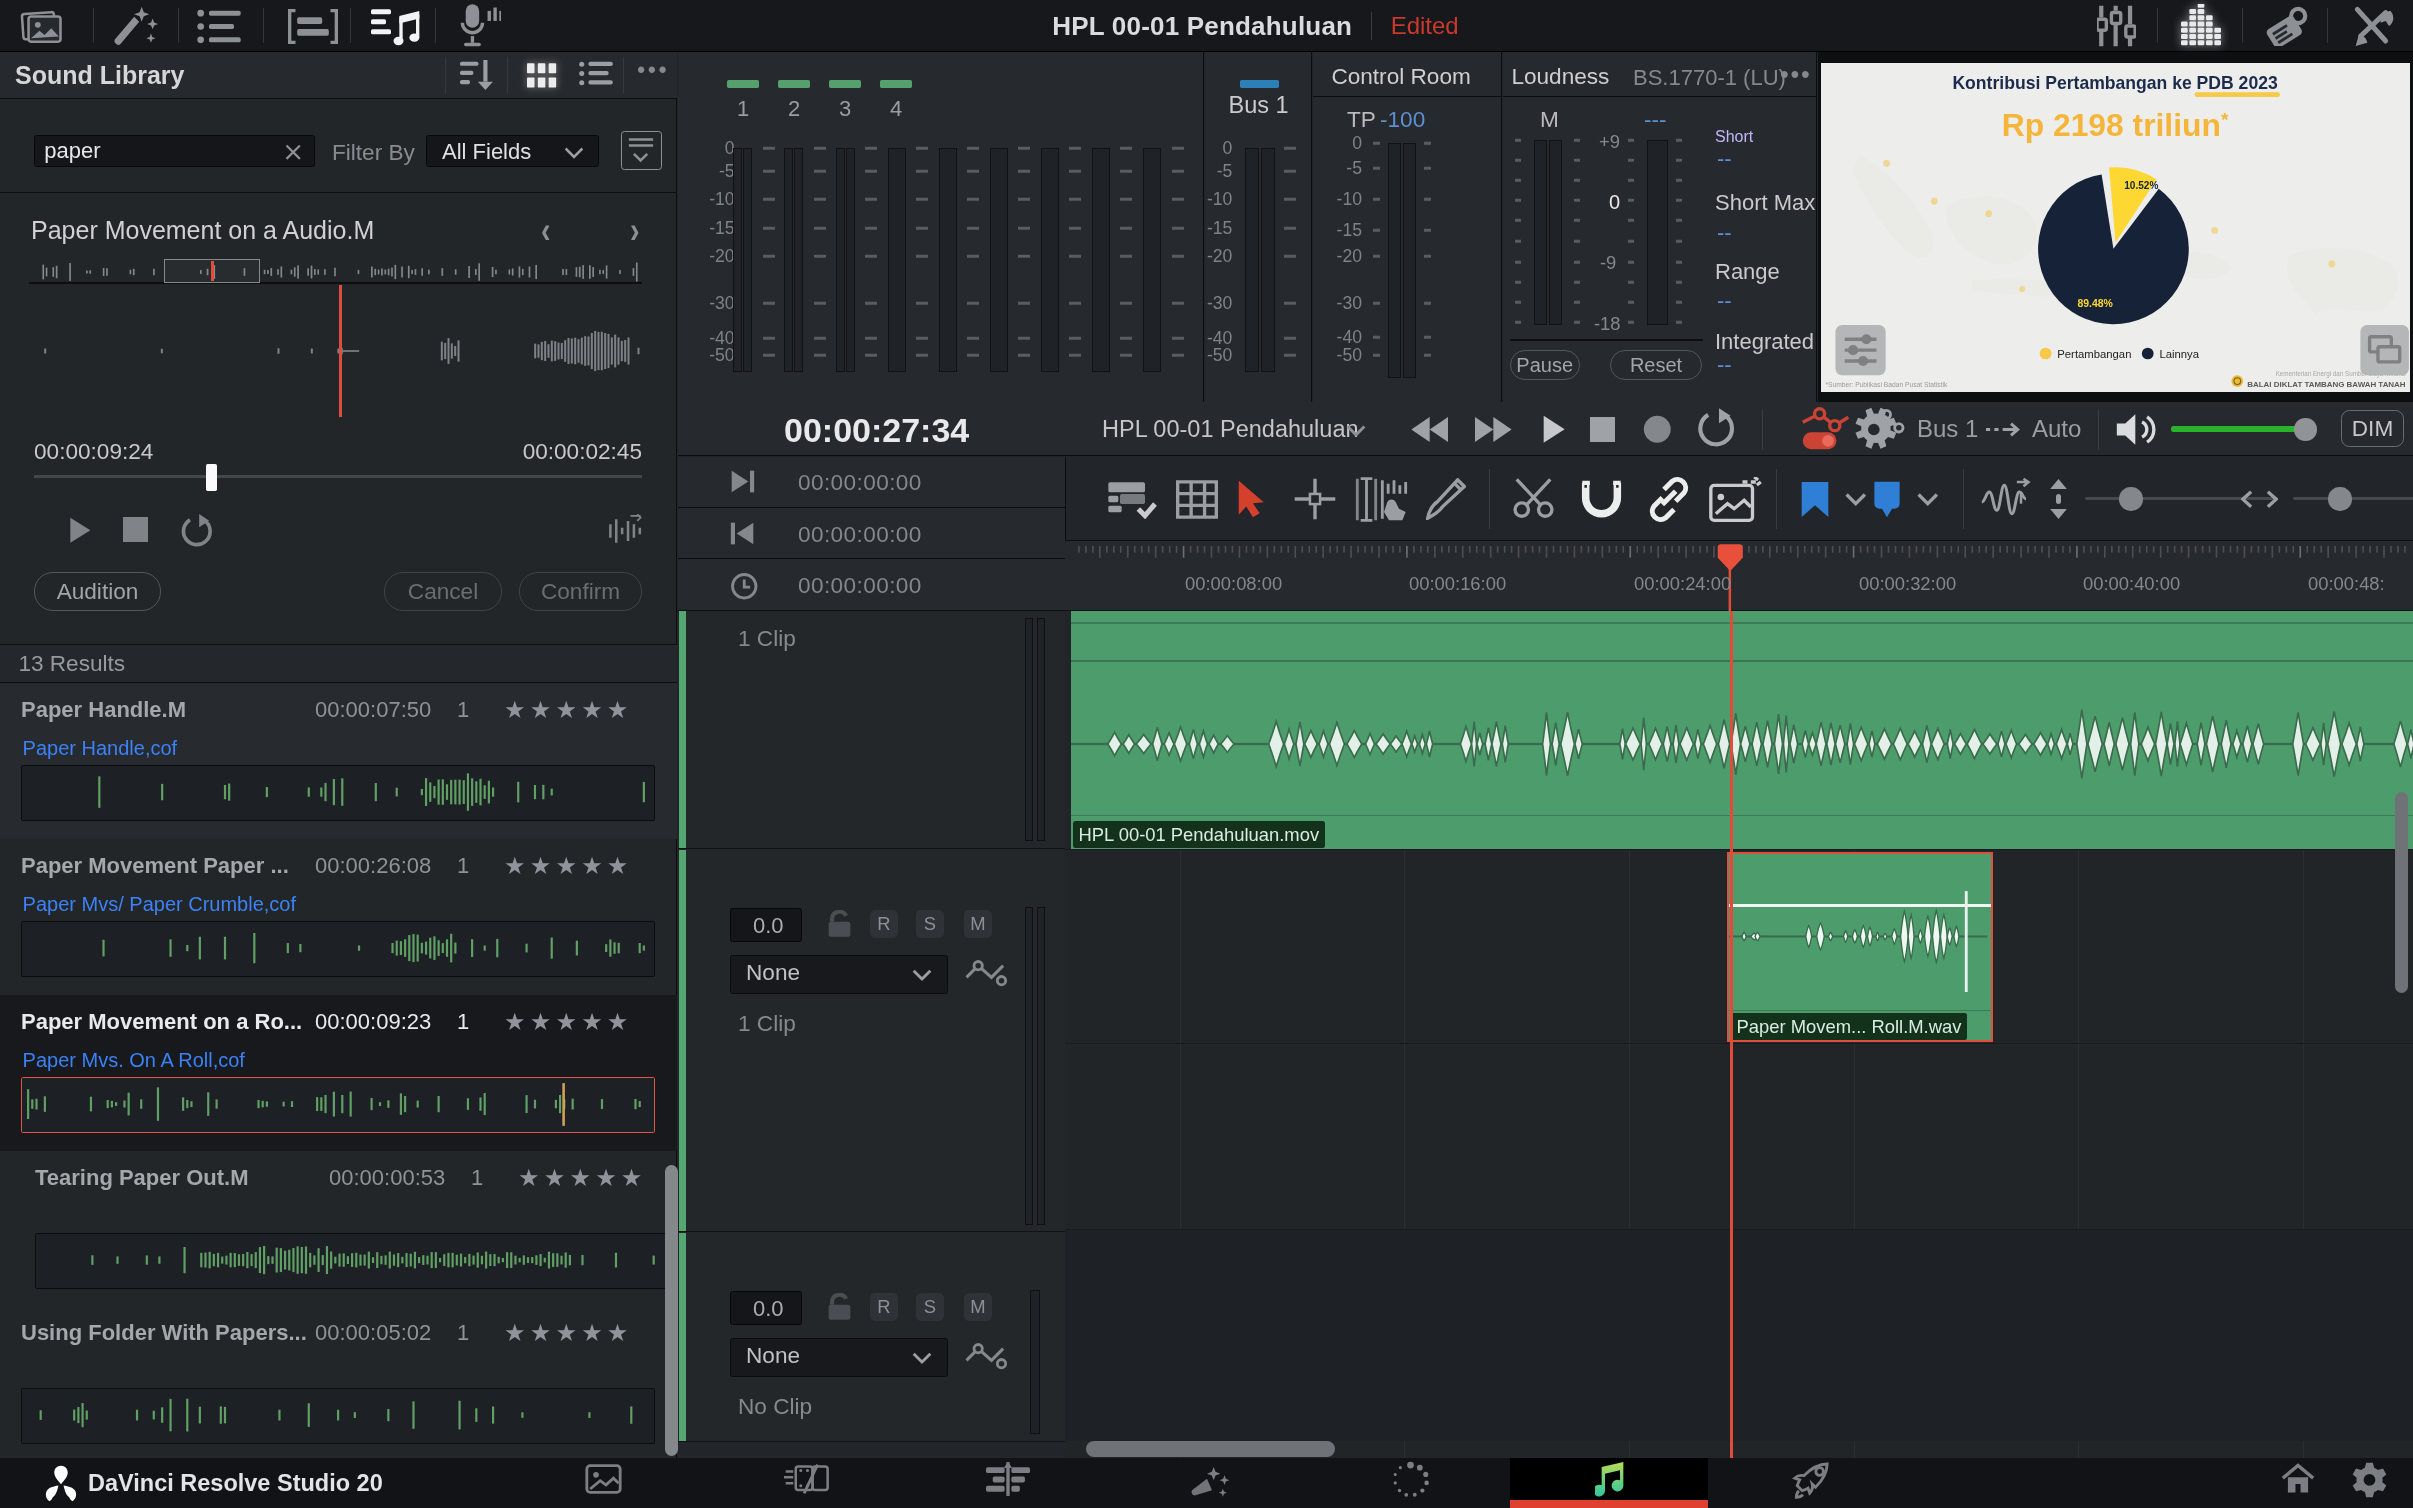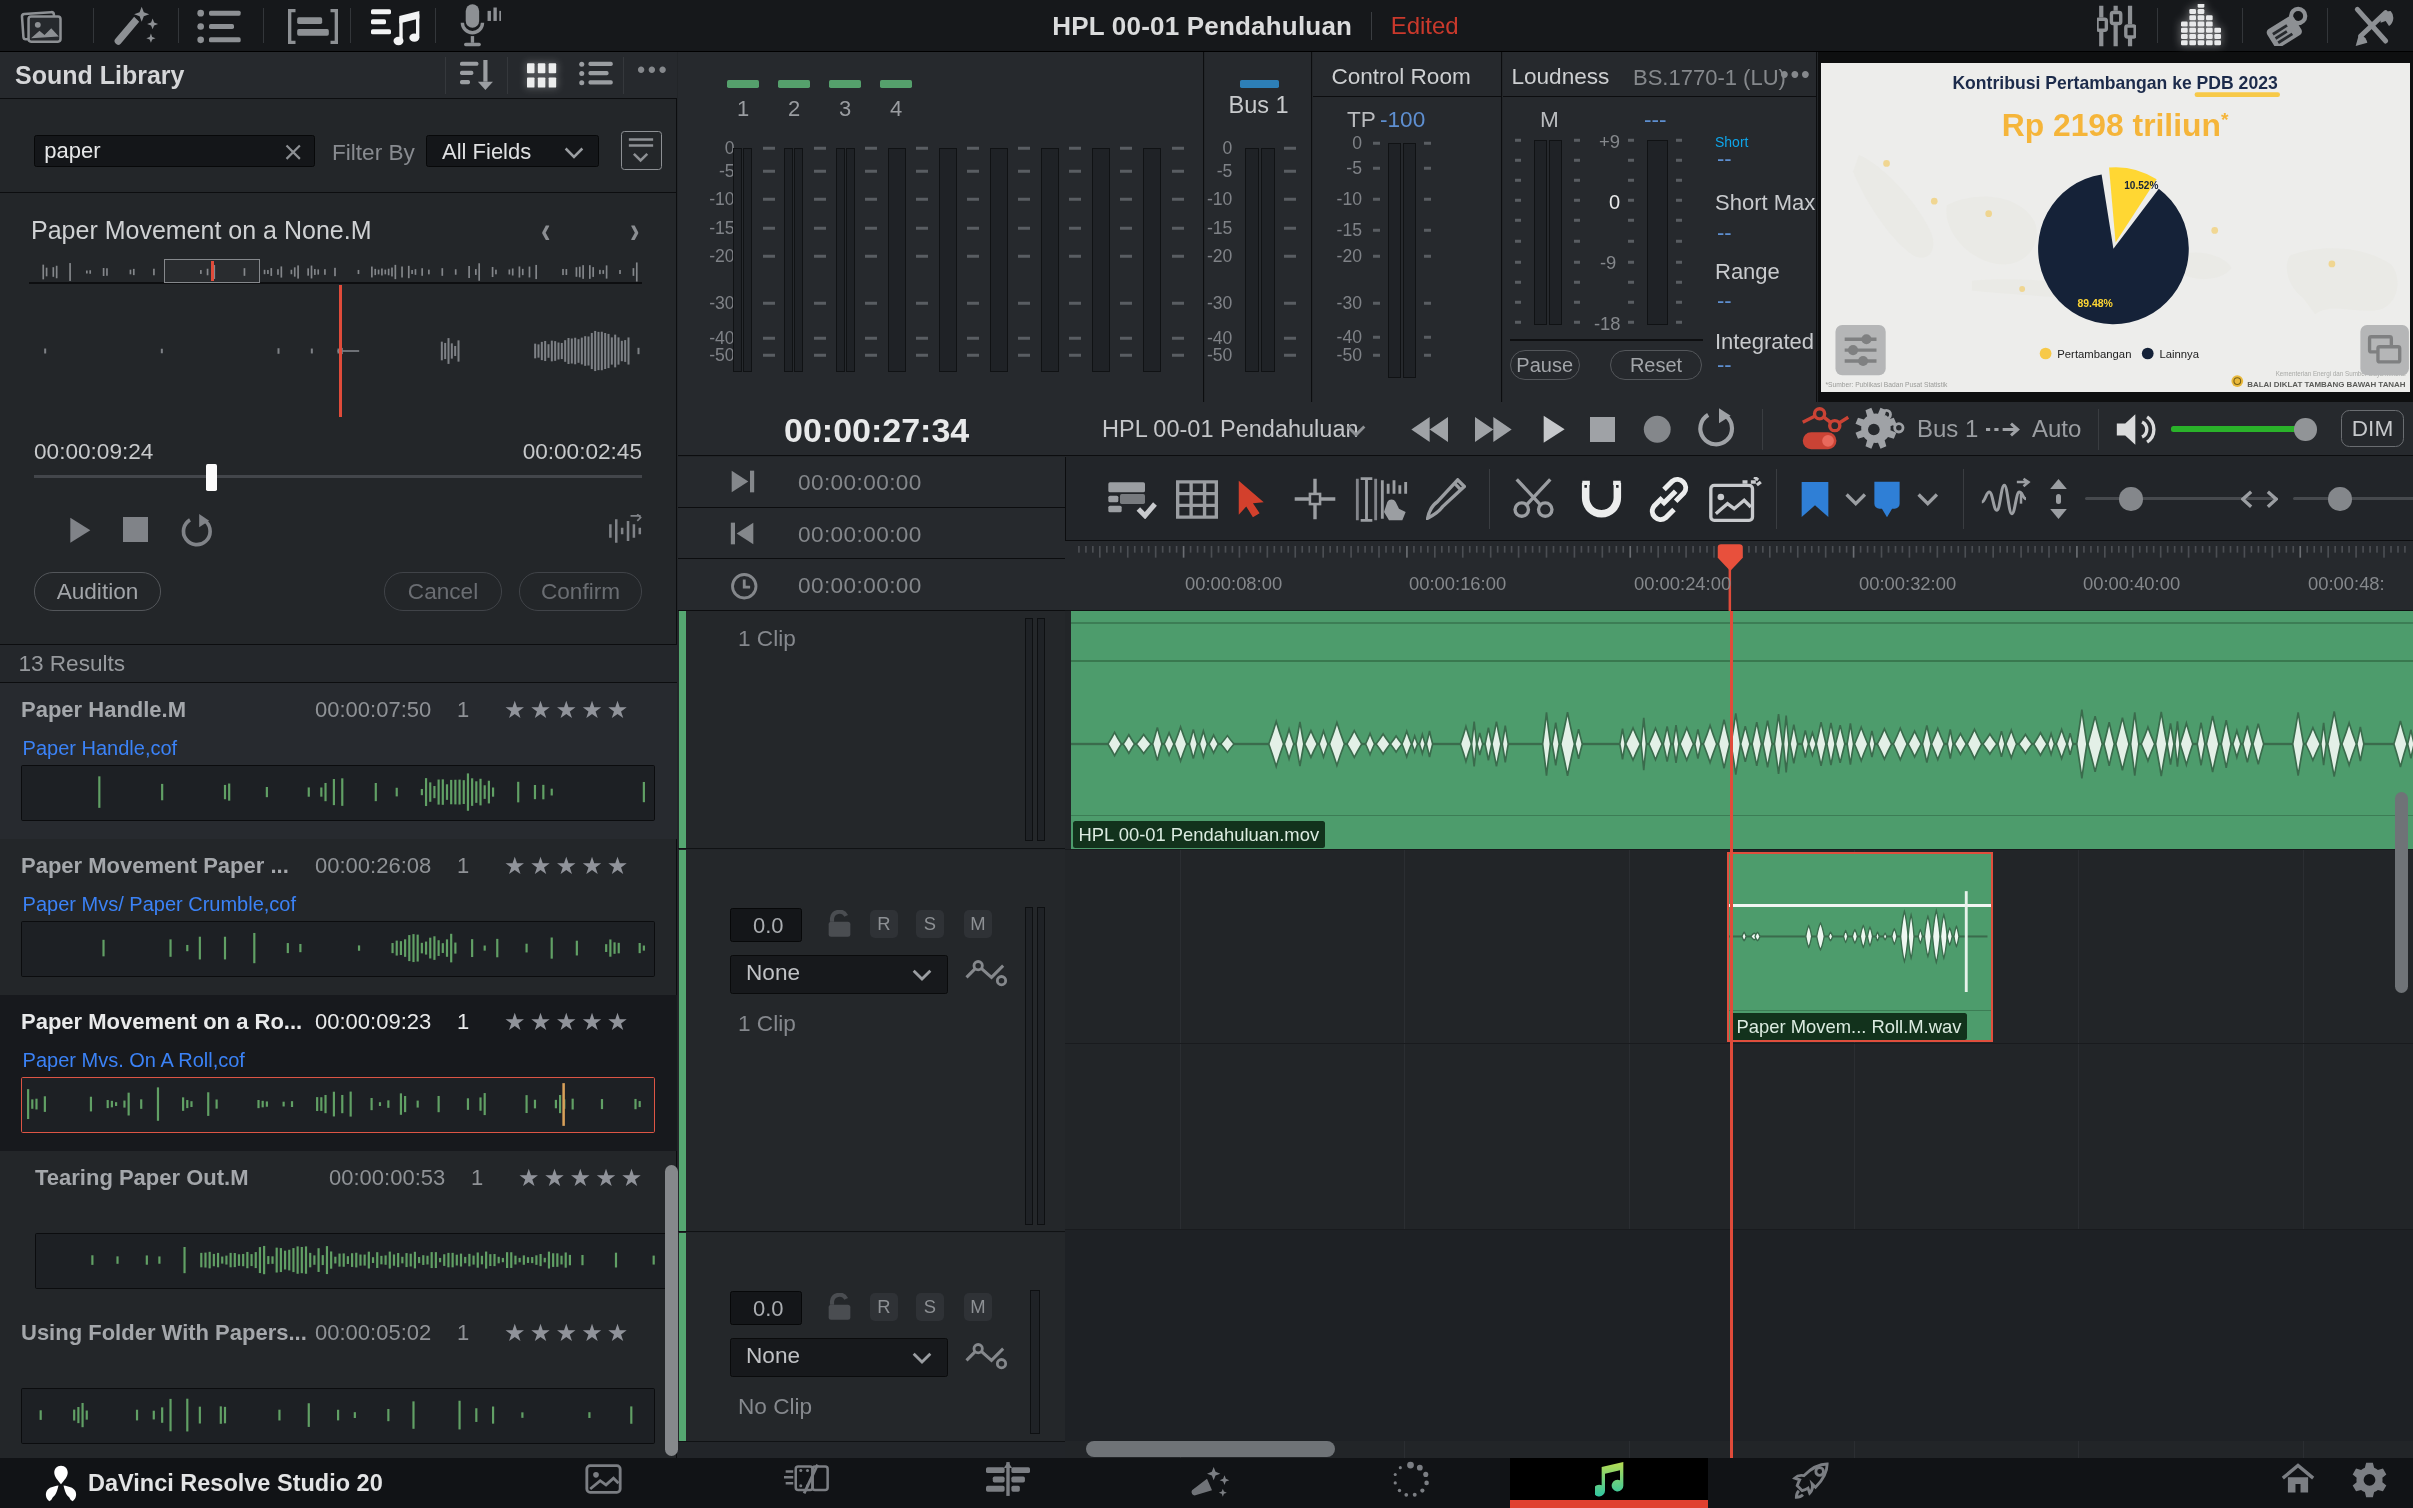--- a/index.html
+++ b/index.html
@@ -306,21 +306,21 @@
           </svg>
     </div>
     <div style="position:absolute;left:621px;top:31px;width:41px;height:39px;border:1.7px solid #8d9094;border-radius:3.4px">
       <svg width="38" height="36" viewBox="0 0 45 43">
             <path d="M8 9h29M8 16h29" stroke="#8d9094" stroke-width="3"></path>
             <path d="M14 26l8 8 8-8" stroke="#8d9094" stroke-width="3" fill="none"></path>
           </svg>
     </div>
   </div>
   <div class="abs" id="slprev">
-    <div id="prevtitle">Paper Movement on a None.M</div>
+    <div id="prevtitle">Paper Movement on a Audio.M</div>
     <div class="chev" style="left:541px">‹</div>
     <div class="chev" style="left:630px">›</div>
     <svg id="ovwave" width="617" height="34" style="position:absolute;left:29px;top:62px" viewBox="0 0 736 40">
           <rect x="16" y="11.237173557281494" width="2" height="17.52565288543701" fill="#83868a"></rect>
           <rect x="20" y="14.838693618774414" width="2" height="10.322612762451172" fill="#83868a"></rect>
           <rect x="28" y="14.259808272123337" width="2" height="11.480383455753326" fill="#83868a"></rect>
           <rect x="32" y="12.543419808149338" width="2" height="14.913160383701324" fill="#83868a"></rect>
           <rect x="48" y="9.328986763954163" width="2" height="21.342026472091675" fill="#83868a"></rect>
           <rect x="68" y="18.224347591400146" width="2" height="3.551304817199707" fill="#83868a"></rect>
           <rect x="72" y="17.914623260498047" width="2" height="4.170753479003906" fill="#83868a"></rect>
@@ -924,21 +924,21 @@
       <div class="mbar" style="left: 75px; top: 91px; width: 13.4px; height: 235px;"></div>
       <div class="mbar" style="left: 90px; top: 91px; width: 13.4px; height: 235px;"></div>
     </div>
 <div class="abs" id="loud">
   <div class="phead" style="left:8.4px">Loudness</div>
   <div style="position:absolute;left:130px;top:13.4px;color:#85888c;font-size:22px">BS.1770-1 (LU)</div>
   <div style="position:absolute;left:277px;top:8.4px;color:#85888c;font-size:25px;letter-spacing:1.7px">•••</div>
   <div class="pdiv"></div>
   <div style="position:absolute;left:37px;top:55px;color:#b9bbbe;font-size:22.6px">M</div>
   <div class="bluev" style="position:absolute;left:141px;top:55px;font-size:22.6px">---</div>
-  <div style="position:absolute;left:212px;top:82px;color:#0ea5e9;font-size:14px">Short</div>
+  <div style="position:absolute;left:212px;top:76px;color:#c4b5fd;font-size:16px">Short</div>
   <div class="bluev" style="position:absolute;left:214px;top:94px;font-size:22px">--</div>
   <div style="position:absolute;left:212px;top:138px;color:#c8cacd;font-size:22px">Short Max</div>
   <div class="bluev" style="position:absolute;left:214px;top:168px;font-size:22px">--</div>
   <div style="position:absolute;left:212px;top:207px;color:#c8cacd;font-size:22px">Range</div>
   <div class="bluev" style="position:absolute;left:214px;top:236px;font-size:22px">--</div>
   <div style="position:absolute;left:212px;top:277px;color:#c8cacd;font-size:22px">Integrated</div>
   <div class="bluev" style="position:absolute;left:214px;top:300px;font-size:22px">--</div>
   <div style="position:absolute;left:6.7px;top:287px;width:193px;height:1.7px;background:#0e0f11"></div>
   <div class="pill" style="left:6.7px;top:298px;width:70px;height:30px;font-size:20px;border-radius:15px">Pause</div>
   <div class="pill" style="left:107px;top:298px;width:92px;height:30px;font-size:20px;border-radius:15px">Reset</div>

